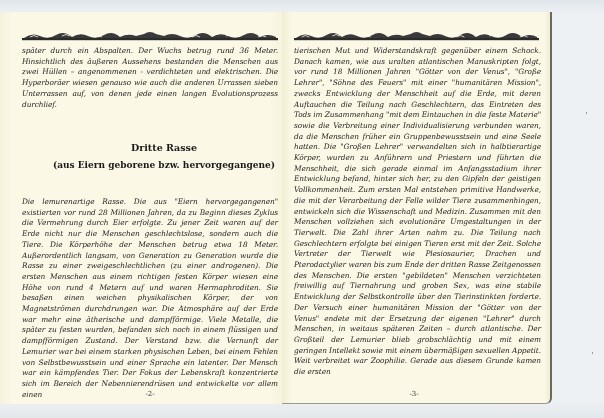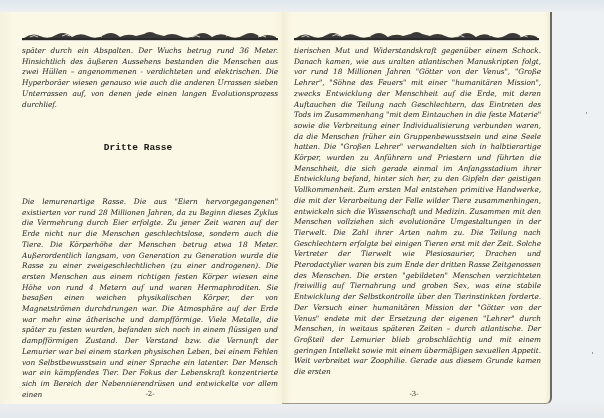--- a/index.html
+++ b/index.html
@@ -34,22 +34,22 @@
     font-size:7.4px; line-height:10.7px;
     text-align:justify;
     font-style:italic;
     letter-spacing:-0.1px;
   }
   .page.left .text { left:22px; width:256px; }
   .page.right .text { left:12px; width:247px; }
   .text p { margin:0; }
   .t1 { top:34px; }
   .heading {
-    position:absolute; left:10px; width:256px; text-align:center;
-    color:#1a1a1a; font-weight:bold;font-family:Liberation Mono, monospace;
+    position:absolute; left:36px; width:256px; text-align:center;
+    color:#1a1a1a; font-weight:bold;
   }
   .h-title { top:130px; font-size:9.5px; }
   .h-sub { top:148px; font-size:9px; }
   .t2 { top:185px; }
   .pagenum {
     position:absolute; top:378px; font-size:7px; color:#333;
     text-align:center; width:40px;
   }
   .page.left .pagenum { left:130px; }
   .page.right .pagenum { left:112px; }
@@ -69,20 +69,21 @@
       <svg viewBox="0 0 256 10" preserveAspectRatio="none">
         <rect x="0" y="7" width="256" height="2.2" fill="#2b2b2b"></rect>
         <path d="M2 7 Q10 1 18 5 T34 4 T50 6 Q58 1 66 5 T82 4 T98 6 Q106 2 114 5 L122 3 Q128 -1 134 3 L142 5 Q150 1 158 5 T174 4 T190 6 Q198 1 206 5 T222 4 T238 6 Q246 2 254 6 L254 7 L2 7 Z" fill="#3a3a3a"></path>
         <path d="M8 6 q4 -3 8 0 M40 5 q4 -3 8 0 M72 6 q4 -3 8 0 M170 6 q4 -3 8 0 M204 5 q4 -3 8 0 M236 6 q4 -3 8 0" stroke="#fbf8e6" stroke-width="0.8" fill="none"></path>
       </svg>
     </div>
     <div class="text t1">
       <p>später durch ein Abspalten. Der Wuchs betrug rund 36 Meter. Hinsichtlich des äußeren Aussehens bestanden die Menschen aus zwei Hüllen – angenommenen - verdichteten und elektrischen. Die Hyperboräer wiesen genauso wie auch die anderen Urrassen sieben Unterrassen auf, von denen jede einen langen Evolutionsprozess durchlief.</p>
     </div>
     <div class="heading h-title">Dritte Rasse</div>
+    <div class="heading h-sub">(aus Eiern geborene bzw. hervorgegangene)</div>
     <div class="text t2">
       <p>Die lemurenartige Rasse. Die aus "Eiern hervorgegangenen" existierten vor rund 28 Millionen Jahren, da zu Beginn dieses Zyklus die Vermehrung durch Eier erfolgte. Zu jener Zeit waren auf der Erde nicht nur die Menschen geschlechtslose, sondern auch die Tiere. Die Körperhöhe der Menschen betrug etwa 18 Meter. Außerordentlich langsam, von Generation zu Generation wurde die Rasse zu einer zweigeschlechtlichen (zu einer androgenen). Die ersten Menschen aus einem richtigen festen Körper wiesen eine Höhe von rund 4 Metern auf und waren Hermaphroditen. Sie besaßen einen weichen physikalischen Körper, der von Magnetströmen durchdrungen war. Die Atmosphäre auf der Erde war mehr eine ätherische und dampfförmige. Viele Metalle, die später zu festen wurden, befanden sich noch in einem flüssigen und dampfförmigen Zustand. Der Verstand bzw. die Vernunft der Lemurier war bei einem starken physischen Leben, bei einem Fehlen von Selbstbewusstsein und einer Sprache ein latenter. Der Mensch war ein kämpfendes Tier. Der Fokus der Lebenskraft konzentrierte sich im Bereich der Nebennierendrüsen und entwickelte vor allem einen</p>
     </div>
     <div class="pagenum">-2-</div>
   </div>
 
   <div class="page right">
     <div class="ornament">
       <svg viewBox="0 0 256 10" preserveAspectRatio="none">
         <rect x="0" y="7" width="256" height="2.2" fill="#2b2b2b"></rect>

